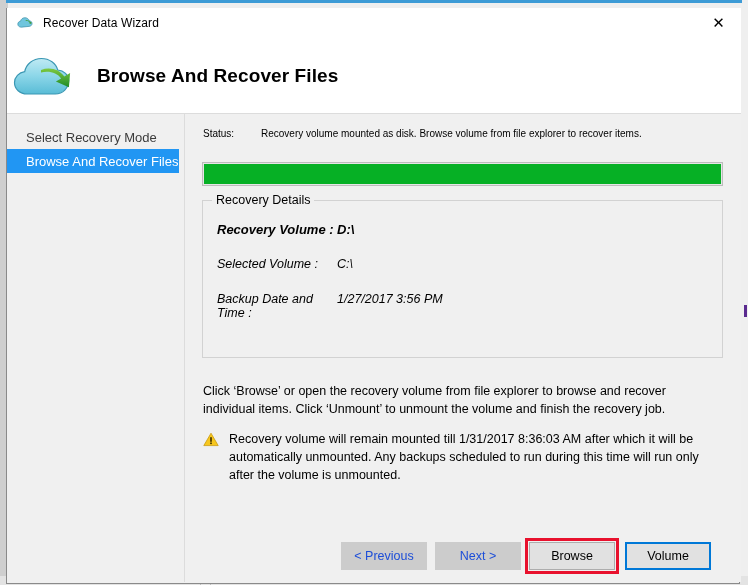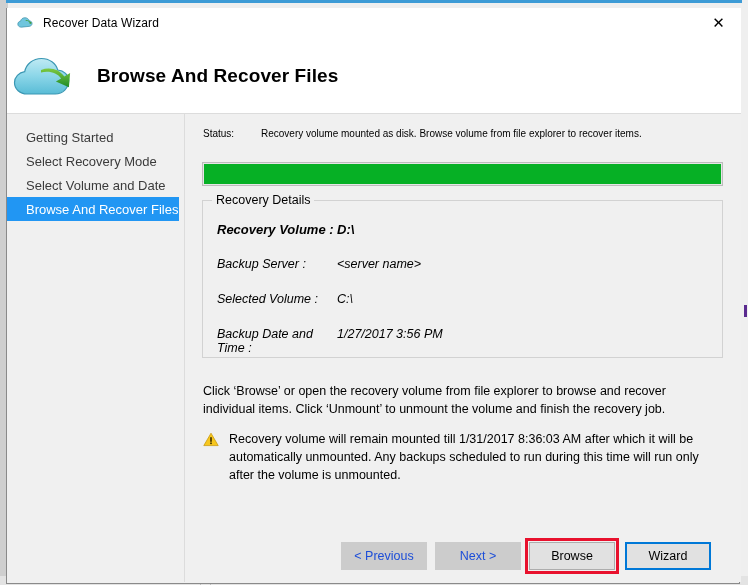--- a/index.html
+++ b/index.html
@@ -357,27 +357,21 @@
     </div>
     <div class="header-title">Browse And Recover Files</div>
   </div>
   <div class="header-rule"></div>
 
   <div class="body-area">
 
     <div class="sidebar">
       <div class="sidebar-list">
         <div class="sidebar-item">
-          <span>Getting Started</span>
-        </div>
-        <div class="sidebar-item">
           <span>Select Recovery Mode</span>
-        </div>
-        <div class="sidebar-item">
-          <span>Select Volume and Date</span>
         </div>
         <div class="sidebar-item selected">
           <span>Browse And Recover Files</span>
         </div>
       </div>
     </div>
     <div class="sidebar-divider"></div>
 
     <div class="content">
 
@@ -390,24 +384,20 @@
         <div class="progress-fill" style="width: 100%; background: rgb(6, 176, 37);"></div>
       </div>
 
       <div class="groupbox"></div>
       <div class="groupbox-title">Recovery Details</div>
 
       <div class="detail-rows">
         <div class="detail-row primary">
           <span class="detail-label">Recovery Volume :</span>
           <span class="detail-value">D:\</span>
-        </div>
-        <div class="detail-row">
-          <span class="detail-label">Backup Server :</span>
-          <span class="detail-value">&lt;server name&gt;</span>
         </div>
         <div class="detail-row">
           <span class="detail-label">Selected Volume :</span>
           <span class="detail-value">C:\</span>
         </div>
         <div class="detail-row">
           <span class="detail-label">Backup Date and Time :</span>
           <span class="detail-value">1/27/2017 3:56 PM</span>
         </div>
       </div>
@@ -426,16 +416,16 @@
       </div>
 
     </div>
   </div>
 
   <div class="footer">
     <div class="btn disabled" style="left:156px; top:-40px; width:86px;">&lt; Previous</div>
     <div class="btn disabled" style="left:250px; top:-40px; width:86px;">Next &gt;</div>
     <div class="btn" style="left:344px; top:-40px; width:86px;">Browse</div>
     <div class="annot-box" style="left:340px; top:-44px; width:94px; height:36px;"></div>
-    <div class="btn focused" style="left:440px; top:-40px; width:86px;">Wizard</div>
+    <div class="btn focused" style="left:440px; top:-40px; width:86px;">Volume</div>
   </div>
 
 </div>
 
 </body></html>

